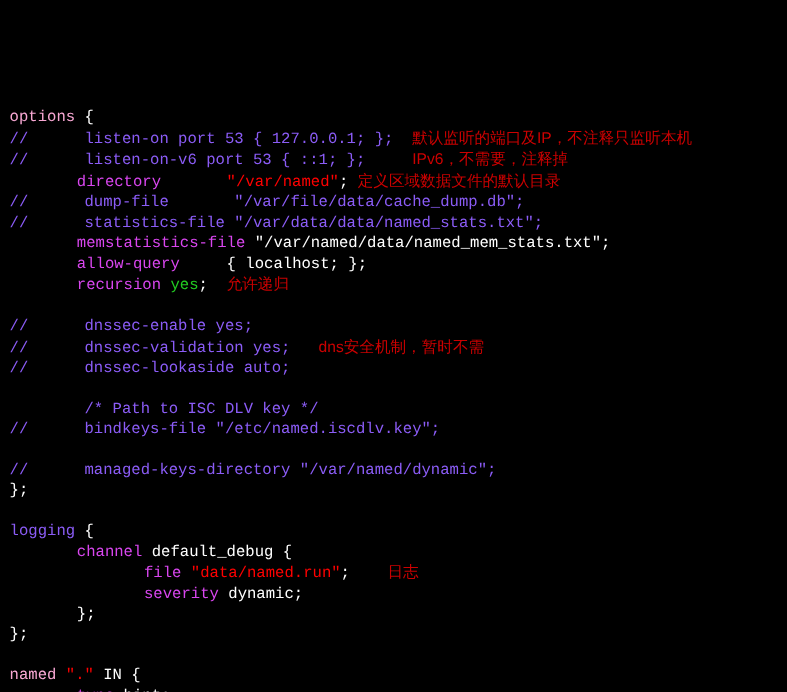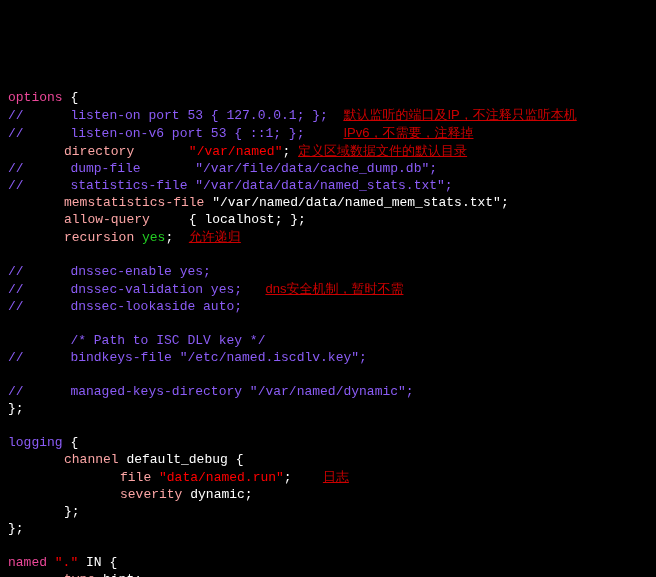--- a/index.html
+++ b/index.html
@@ -7,29 +7,29 @@
     padding: 4px 0 4px 8px;
     background: #000000;
     font-family: "Consolas", "Courier New", monospace;
     font-size: 13px;
     line-height: 17px;
     color: #ffffff;
     width: 656px;
     box-sizing: border-box;
     white-space: pre;
   }
-  .kw-opt   { color: #ec4899; }   
+  .kw-opt   { color: #f9a8d4; }   
   .brace    { color: #ffffff; }
   .cmt      { color: #8b5cf6; }   
-  .dir      { color: #fca5a5; }   
+  .dir      { color: #d946ef; }   
   .str      { color: #ff0000; }   
   .normal   { color: #ffffff; }
   .green    { color: #22cc22; }
   .log      { color: #8b5cf6; }
-  .rednote  { color: #cc0000; font-family: "Microsoft YaHei","SimSun",sans-serif; font-size: 13px; text-decoration: underline; }
+  .rednote  { color: #cc0000; font-family: "Microsoft YaHei","SimSun",sans-serif; font-size: 13px; }
   .ind1 { display:inline-block; width:56px; }
   .ind2 { display:inline-block; width:112px; }
 </style>
 </head>
 <body>
 
 
 
 <div>
 <span><span class="kw-opt">options</span><span class="brace"> {</span></span>

